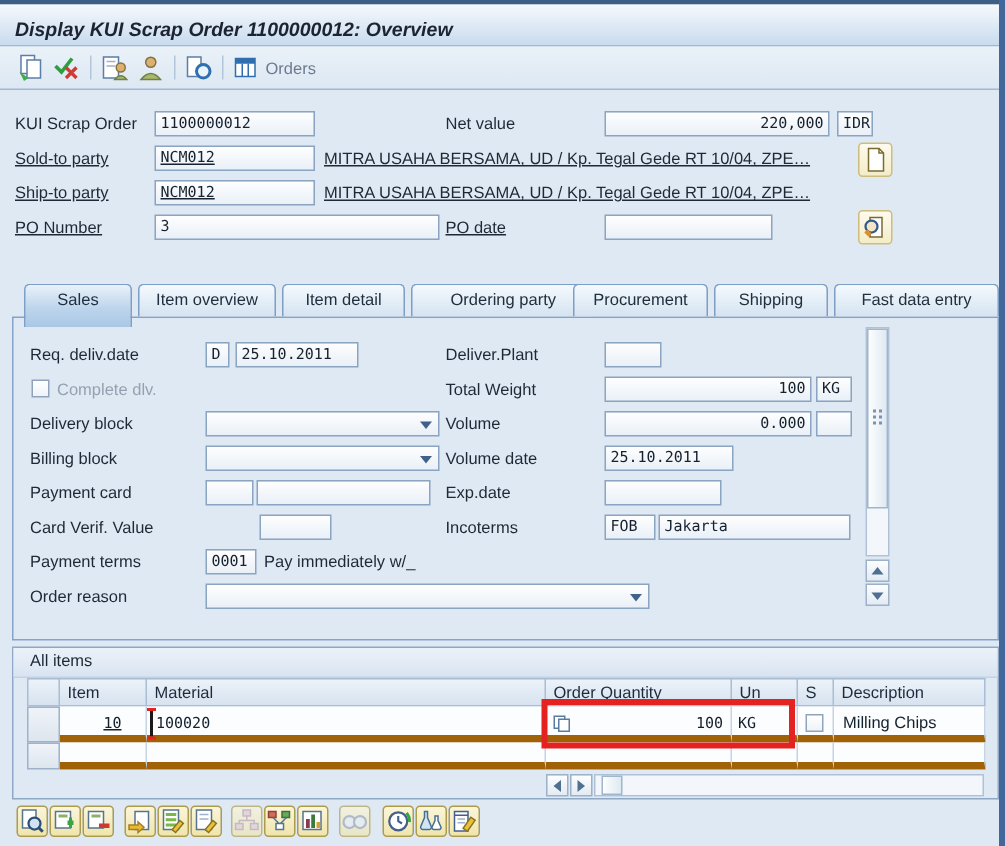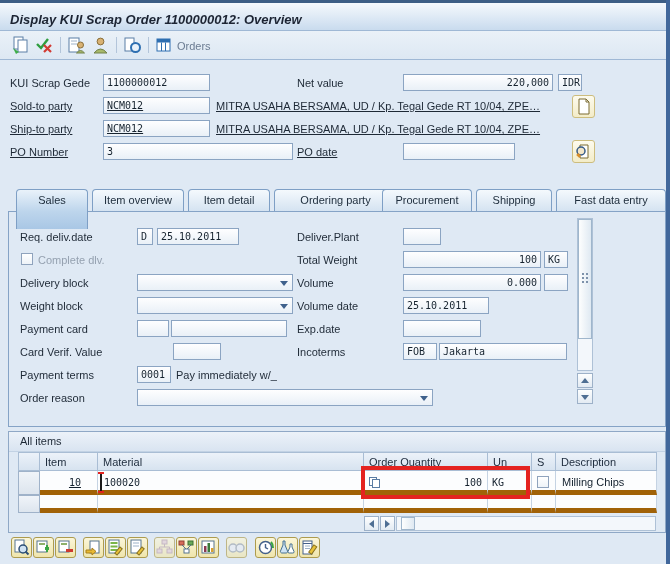--- a/index.html
+++ b/index.html
@@ -23,21 +23,21 @@
   .f{height:17px;box-sizing:border-box;border:1px solid #8ba4c2;background:linear-gradient(#fefeff,#e9f0f7);
      font-family:"DejaVu Sans Mono","Liberation Mono",monospace;font-size:10px;color:#16232f;
      padding:1px 3px;line-height:13px;overflow:hidden;white-space:nowrap;}
   .r{text-align:right;}
   .dd::after{content:"";position:absolute;right:4px;top:6px;border:4px solid transparent;border-top:5px solid #3f618c;}
   .cb{width:12px;height:12px;box-sizing:border-box;border:1px solid #8fa3bd;background:linear-gradient(#ffffff,#eef3f8);}
   .icbtn{width:23px;height:23px;box-sizing:border-box;border:1px solid #cdbd7e;border-radius:3px;background:linear-gradient(#fdfbee,#f3ecc8);cursor:pointer;}
   
   .tab{top:189px;height:22px;box-sizing:border-box;border:1px solid #7e9fc5;border-bottom:none;border-radius:4px 4px 0 0;
        background:linear-gradient(#f4f9fd,#d5e3f1);font-size:11px;color:#21303f;text-align:center;line-height:20px;z-index:2;cursor:pointer;white-space:nowrap;}
-  .tab.on{background:linear-gradient(#e9f2fa,#bdd5ec 55%,#a9c7e5);height:40px;z-index:4;}
+  .tab.on{background:linear-gradient(#e9f2fa,#bdd5ec 55%,#a9c7e5);height:29px;z-index:4;}
   .panel{left:8px;top:211px;width:658px;height:216px;box-sizing:border-box;border:1px solid #85a3c6;z-index:1;}
   
   .sbtrack{box-sizing:border-box;border:1px solid #aec1d6;background:#f3f7fb;}
   .sbthumb{box-sizing:border-box;border:1px solid #9fb6cc;background:linear-gradient(90deg,#fdfefe,#dfe9f2);}
   .sbbtn{box-sizing:border-box;border:1px solid #9db1c8;background:linear-gradient(#fdfefe,#e3ebf3);cursor:pointer;}
   .tri{width:0;height:0;border:4px solid transparent;}
   .tri.up{border-bottom:5px solid #4f6f93;border-top:none;}
   .tri.dn{border-top:5px solid #4f6f93;border-bottom:none;}
   .tri.lf{border-right:5px solid #4f6f93;border-left:none;}
   .tri.rt{border-left:5px solid #4f6f93;border-right:none;}
@@ -115,21 +115,21 @@
 <div class="abs tbtn" style="left:154px;">
   <span><svg width="21" height="21" viewBox="0 0 21 21">
     <rect x="3" y="4" width="13" height="12" fill="#fff" stroke="#2e6fb1"></rect>
         <rect x="3" y="4" width="13" height="3.5" fill="#2e6fb1"></rect>
     <line x1="7.5" y1="7.5" x2="7.5" y2="16" stroke="#2e6fb1"></line>
         <line x1="11.5" y1="7.5" x2="11.5" y2="16" stroke="#2e6fb1"></line>
       </svg></span>
 </div>
 <div class="abs orders-label" style="left:177px;">Orders</div>
 
-<div class="abs lb" style="left:10px;top:77px;">KUI Scrap Gede</div>
+<div class="abs lb" style="left:10px;top:77px;">KUI Scrap Order</div>
 <div class="abs f" style="left:103px;top:74px;width:107px;">1100000012</div>
 <div class="abs lb" style="left:297px;top:77px;">Net value</div>
 <div class="abs f r" style="left:403px;top:74px;width:150px;">220,000</div>
 <div class="abs f" style="left:558px;top:74px;width:24px;">IDR</div>
 
 <div class="abs lb u" style="left:10px;top:100px;">Sold-to party</div>
 <div class="abs f u" style="left:103px;top:97px;width:107px;">NCM012</div>
 <div class="abs lb u" style="left:216px;top:100px;width:350px;overflow:hidden;">MITRA USAHA BERSAMA, UD / Kp. Tegal Gede RT 10/04, ZPE…</div>
 <div class="abs icbtn" style="left:572px;top:95px;">
   <span><svg width="21" height="21" viewBox="0 0 21 21">
@@ -174,21 +174,21 @@
 <div class="abs lb" style="left:297px;top:254px;">Total Weight</div>
 <div class="abs f r" style="left:403px;top:251px;width:138px;">100</div>
 <div class="abs f" style="left:544px;top:251px;width:24px;">KG</div>
 
 <div class="abs lb" style="left:20px;top:277px;">Delivery block</div>
 <div class="abs f dd" style="left:137px;top:274px;width:156px;"></div>
 <div class="abs lb" style="left:297px;top:277px;">Volume</div>
 <div class="abs f r" style="left:403px;top:274px;width:138px;">0.000</div>
 <div class="abs f" style="left:544px;top:274px;width:24px;"></div>
 
-<div class="abs lb" style="left:20px;top:300px;">Weight block</div>
+<div class="abs lb" style="left:20px;top:300px;">Billing block</div>
 <div class="abs f dd" style="left:137px;top:297px;width:156px;"></div>
 <div class="abs lb" style="left:297px;top:300px;">Volume date</div>
 <div class="abs f" style="left:403px;top:297px;width:86px;">25.10.2011</div>
 
 <div class="abs lb" style="left:20px;top:323px;">Payment card</div>
 <div class="abs f" style="left:137px;top:320px;width:32px;"></div>
 <div class="abs f" style="left:171px;top:320px;width:116px;"></div>
 <div class="abs lb" style="left:297px;top:323px;">Exp.date</div>
 <div class="abs f" style="left:403px;top:320px;width:78px;"></div>
 

